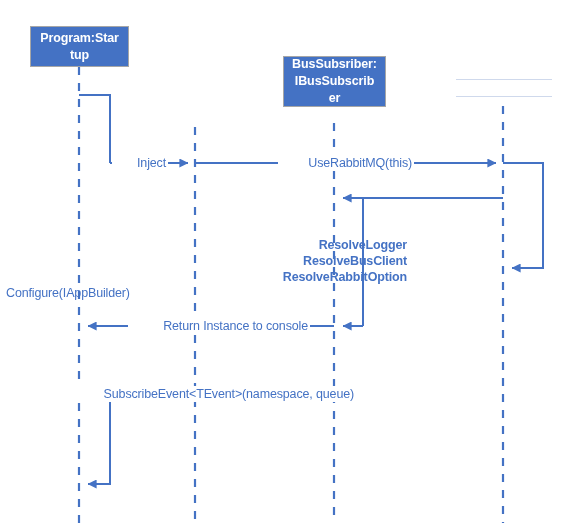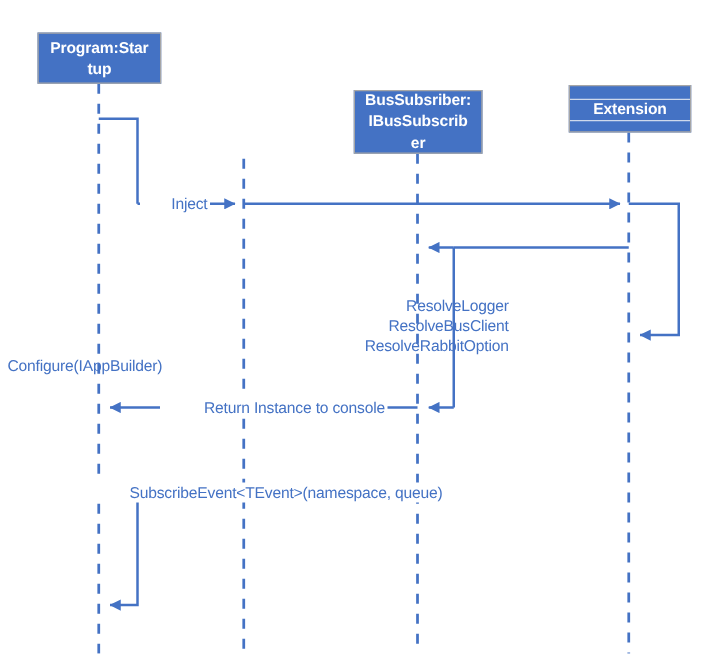--- a/index.html
+++ b/index.html
@@ -122,37 +122,35 @@
       <path d="M79,394 L110,394 L110,484 L88,484" marker-end="url(#arrowhead-left)"></path>
     </g>
   </svg>
 
   <div class="participant-box" style="left:30px; top:26px; width:99px; height:41px;">
     <span class="plabel">Program:Star
 tup</span>
   </div>
 
 
-  <div class="participant-box" style="left:283px; top:72px; width:103px; height:51px;justify-content:center;">
+  <div class="participant-box" style="left:283px; top:56px; width:103px; height:51px;justify-content:center;">
     <span class="plabel">BusSubsriber:
 IBusSubscrib
 er</span>
   </div>
 
-  <div class="participant-box" style="left:455px; top:68px; width:98px; height:38px;">
-    <span class="plabel">Extension</span>
-  </div>
   <div class="band-line" style="left:456px; top:79px;  width:96px;"></div>
   <div class="band-line" style="left:456px; top:96px;  width:96px;"></div>
 
   <div class="msg-label on-white" style="left:112px; top:155px; width:52px;">Inject</div>
 
+  <div class="msg-label on-white" style="left:278px; top:155px; width:132px;">UseRabbitMQ(this)</div>
 
 
-  <div class="msg-label" style="left:262px; top:237px; width:145px;">ResolveLogger
+  <div class="msg-label" style="left:262px; top:237px; width:145px;font-weight:bold;">ResolveLogger
 ResolveBusClient
 ResolveRabbitOption</div>
 
   <div class="msg-label" style="left:6px; top:285px; width:150px; text-align:left;">Configure(IAppBuilder)</div>
 
   <div class="msg-label on-white" style="left:64px; top:386px; width:288px;">SubscribeEvent&lt;TEvent&gt;(namespace, queue)</div>
 
   <div class="msg-label on-white" style="left:128px; top:318px; width:178px;">Return Instance to console</div>
 
 </div>

